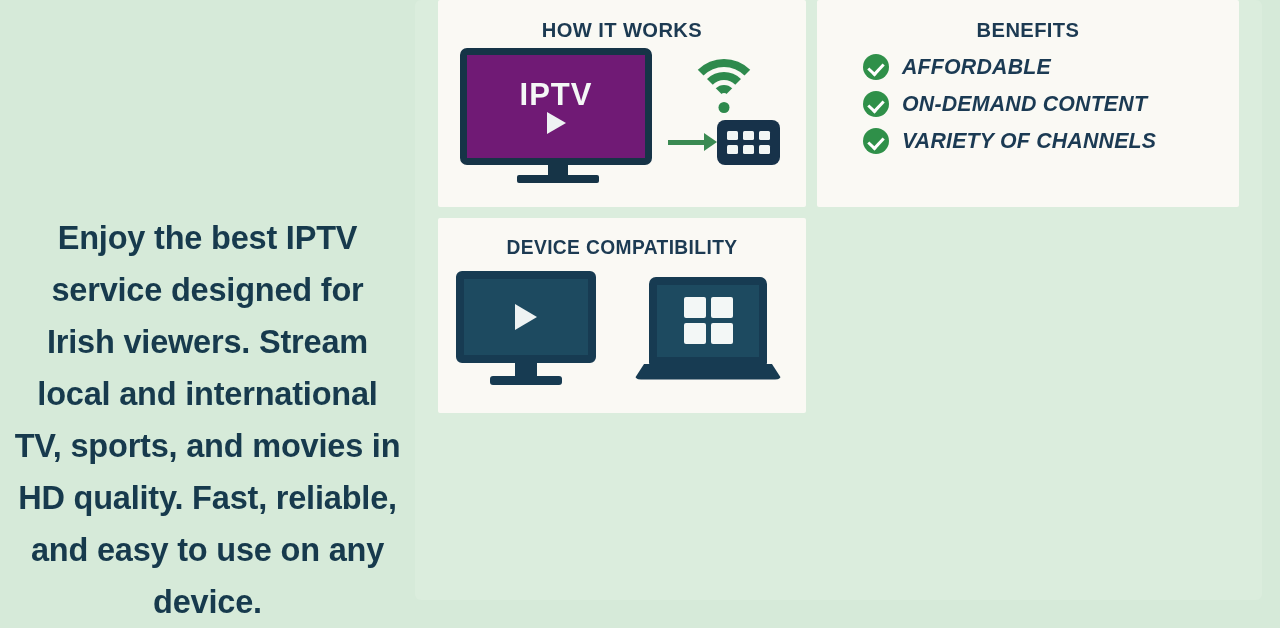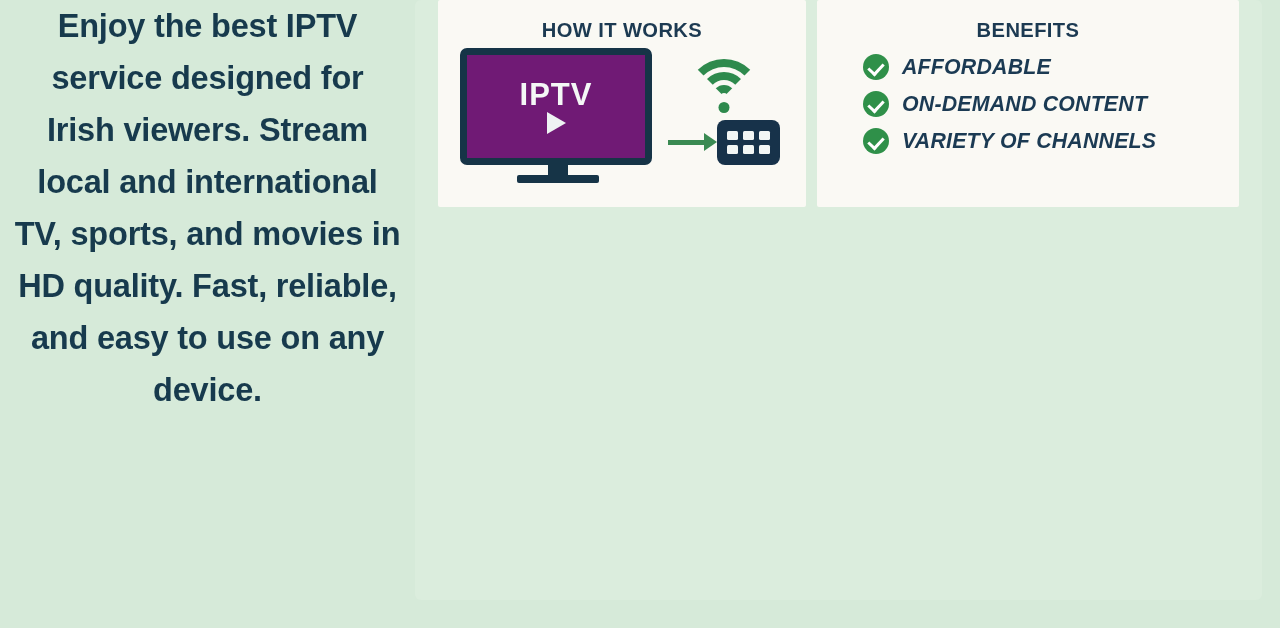--- a/index.html
+++ b/index.html
@@ -21,21 +21,21 @@
     position: absolute;
     inset: 0;
     display: flex;
   }
 
   
   .left-col {
     width: 415px;
     height: 628px;
     display: flex;
-    align-items: flex-start;
+    align-items: flex-end;
     justify-content: center;
     padding: 0 14px;
   }
 
   .intro-text {
     font-size: 32.5px;
     line-height: 1.6;
     font-weight: 700;
     color: #173a4d;
     text-align: center;
@@ -436,17 +436,42 @@
             <span class="check-circle"></span>
             <span class="benefit-label">ON-DEMAND CONTENT</span>
           </div>
           <div class="benefit-item">
             <span class="check-circle"></span>
             <span class="benefit-label">VARIETY OF CHANNELS</span>
           </div>
         </div>
       </div>
 
+      <div class="card">
+        <div class="card-title small">DEVICE COMPATIBILITY</div>
+
+        <div class="card-body dc-body">
+          <div class="monitor m1">
+            <div class="screen">
+              <div class="play-tri"></div>
+            </div>
+            <div class="neck"></div>
+            <div class="foot"></div>
+          </div>
+
+          <div class="laptop">
+            <div class="lid">
+              <div class="grid4">
+                <div class="sq"></div>
+                <div class="sq"></div>
+                <div class="sq"></div>
+                <div class="sq"></div>
+              </div>
+            </div>
+            <div class="base"></div>
+          </div>
+        </div>
+      </div>
 
 
     </div>
   </div>
 </div>
 
 </body></html>

